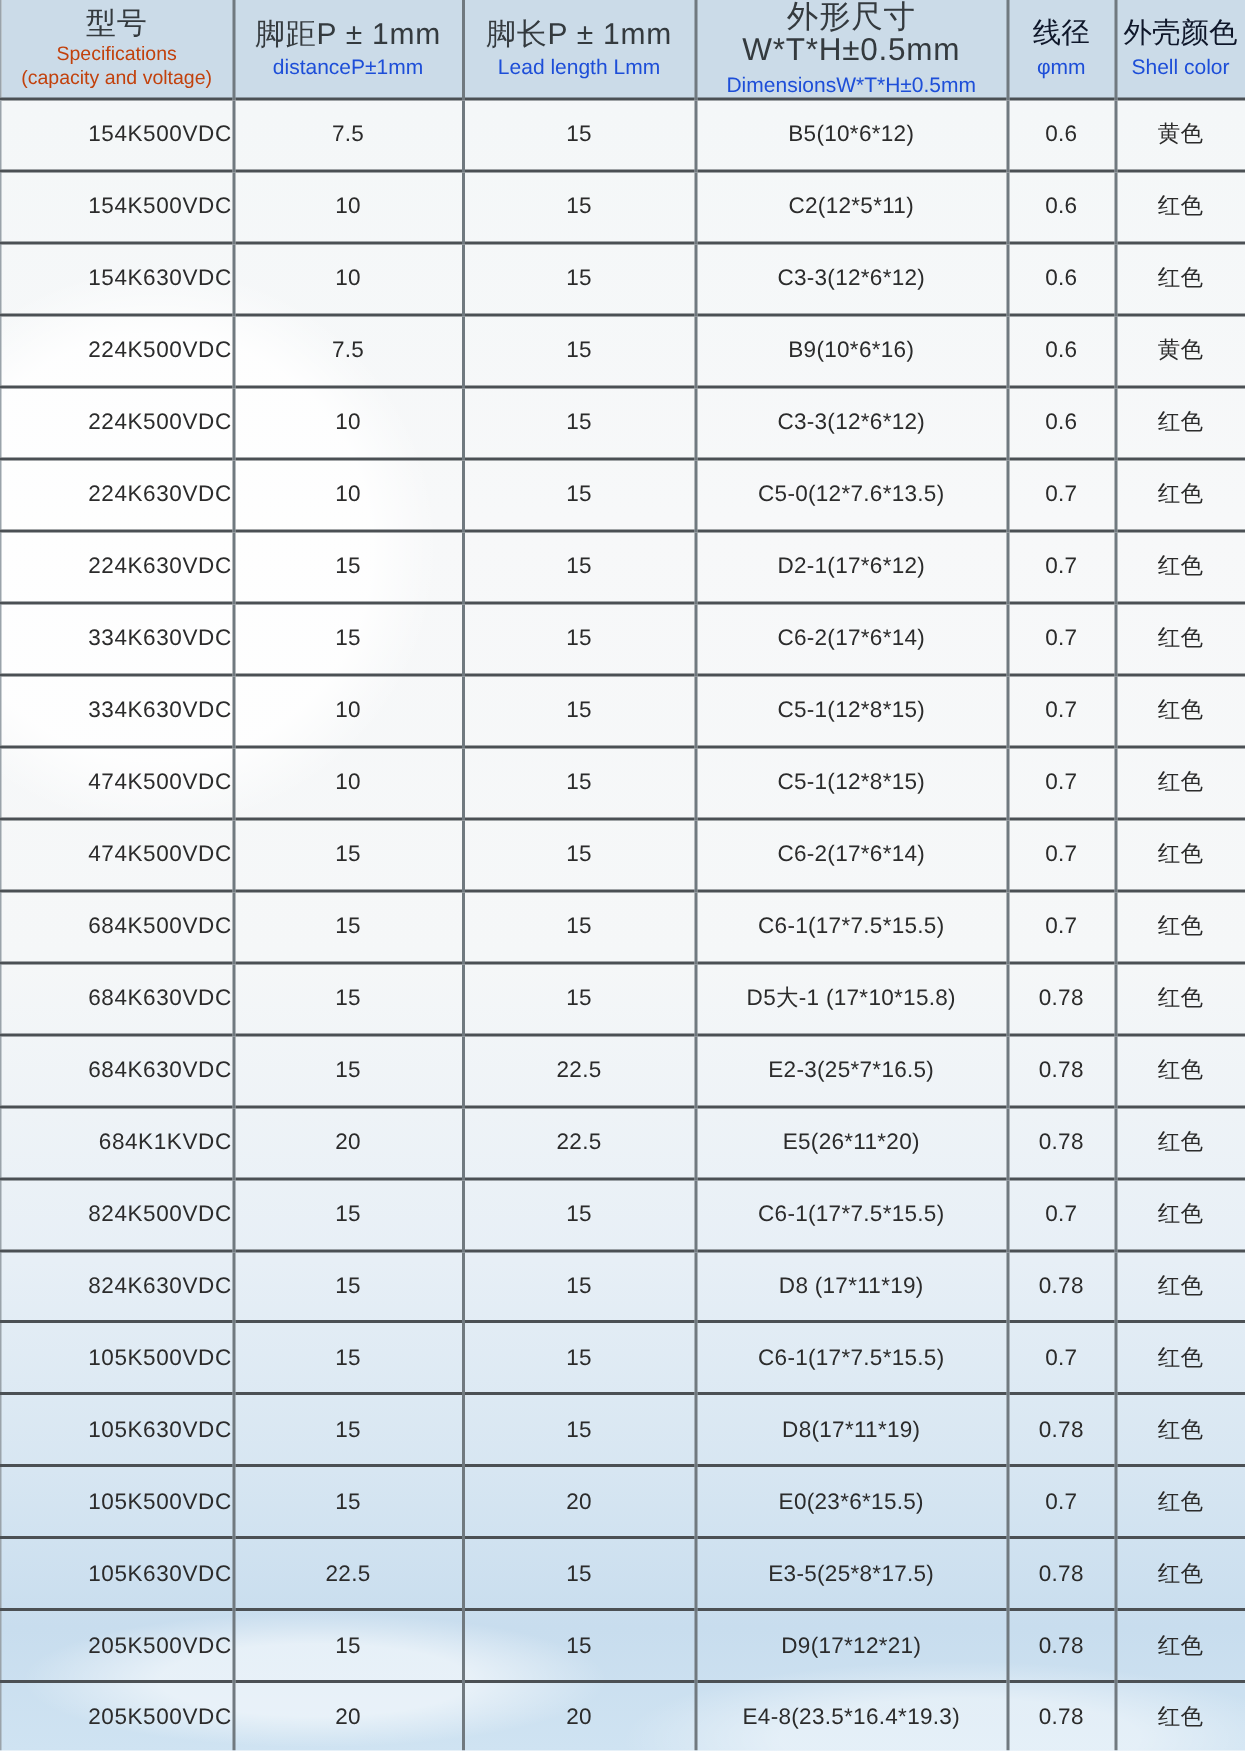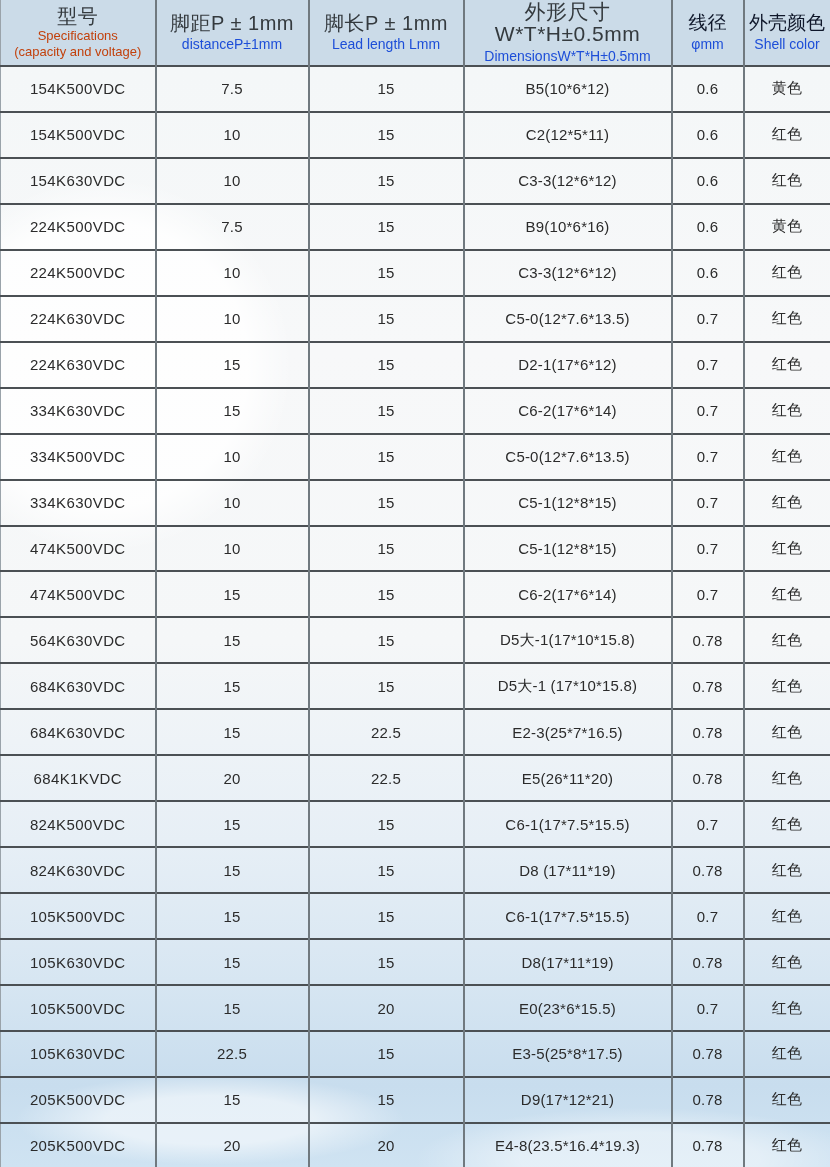--- a/index.html
+++ b/index.html
@@ -42,21 +42,21 @@
   }
   .h-zh{display:block;font-size:20px;color:#343a3e;letter-spacing:0.5px;}
   .h-zh-sm{display:block;font-size:19px;color:#0f172a;}
   .h-en{display:block;font-size:13px;color:#c2410c;margin-top:2px;}
   .h-en-lg{display:block;font-size:14px;color:#1d4ed8;margin-top:3px;}
   tbody td{
     font-size:15px;
     background:transparent;
     letter-spacing:0.2px;
   }
-  tbody td[data-name="cell-model"]{letter-spacing:0.4px;}
+  tbody td[data-name="cell-model"]{letter-spacing:0.4px;text-align:right;}
 </style>
 </head>
 <body>
 
 <div class="page" data-name="spec-sheet-page">
   <table class="spec" data-name="capacitor-spec-table">
     <colgroup>
       <col style="width:155px">
         <col style="width:153px">
         <col style="width:155px">
@@ -152,28 +152,20 @@
         </tr>
         <tr data-name="table-row">
           <td data-name="cell-model">334K630VDC</td>
           <td data-name="cell-distance">15</td>
           <td data-name="cell-lead">15</td>
           <td data-name="cell-dimensions">C6-2(17*6*14)</td>
           <td data-name="cell-wire">0.7</td>
           <td data-name="cell-shell">红色</td>
         </tr>
         <tr data-name="table-row">
-          <td data-name="cell-model">334K500VDC</td>
-          <td data-name="cell-distance">10</td>
-          <td data-name="cell-lead">15</td>
-          <td data-name="cell-dimensions">C5-0(12*7.6*13.5)</td>
-          <td data-name="cell-wire">0.7</td>
-          <td data-name="cell-shell">红色</td>
-        </tr>
-        <tr data-name="table-row">
           <td data-name="cell-model">334K630VDC</td>
           <td data-name="cell-distance">10</td>
           <td data-name="cell-lead">15</td>
           <td data-name="cell-dimensions">C5-1(12*8*15)</td>
           <td data-name="cell-wire">0.7</td>
           <td data-name="cell-shell">红色</td>
         </tr>
         <tr data-name="table-row">
           <td data-name="cell-model">474K500VDC</td>
           <td data-name="cell-distance">10</td>
@@ -184,25 +176,25 @@
         </tr>
         <tr data-name="table-row">
           <td data-name="cell-model">474K500VDC</td>
           <td data-name="cell-distance">15</td>
           <td data-name="cell-lead">15</td>
           <td data-name="cell-dimensions">C6-2(17*6*14)</td>
           <td data-name="cell-wire">0.7</td>
           <td data-name="cell-shell">红色</td>
         </tr>
         <tr data-name="table-row">
-          <td data-name="cell-model">564K630VDC</td>
-          <td data-name="cell-distance">15</td>
-          <td data-name="cell-lead">15</td>
-          <td data-name="cell-dimensions">D5大-1(17*10*15.8)</td>
-          <td data-name="cell-wire">0.78</td>
+          <td data-name="cell-model">684K500VDC</td>
+          <td data-name="cell-distance">15</td>
+          <td data-name="cell-lead">15</td>
+          <td data-name="cell-dimensions">C6-1(17*7.5*15.5)</td>
+          <td data-name="cell-wire">0.7</td>
           <td data-name="cell-shell">红色</td>
         </tr>
         <tr data-name="table-row">
           <td data-name="cell-model">684K630VDC</td>
           <td data-name="cell-distance">15</td>
           <td data-name="cell-lead">15</td>
           <td data-name="cell-dimensions">D5大-1 (17*10*15.8)</td>
           <td data-name="cell-wire">0.78</td>
           <td data-name="cell-shell">红色</td>
         </tr>

